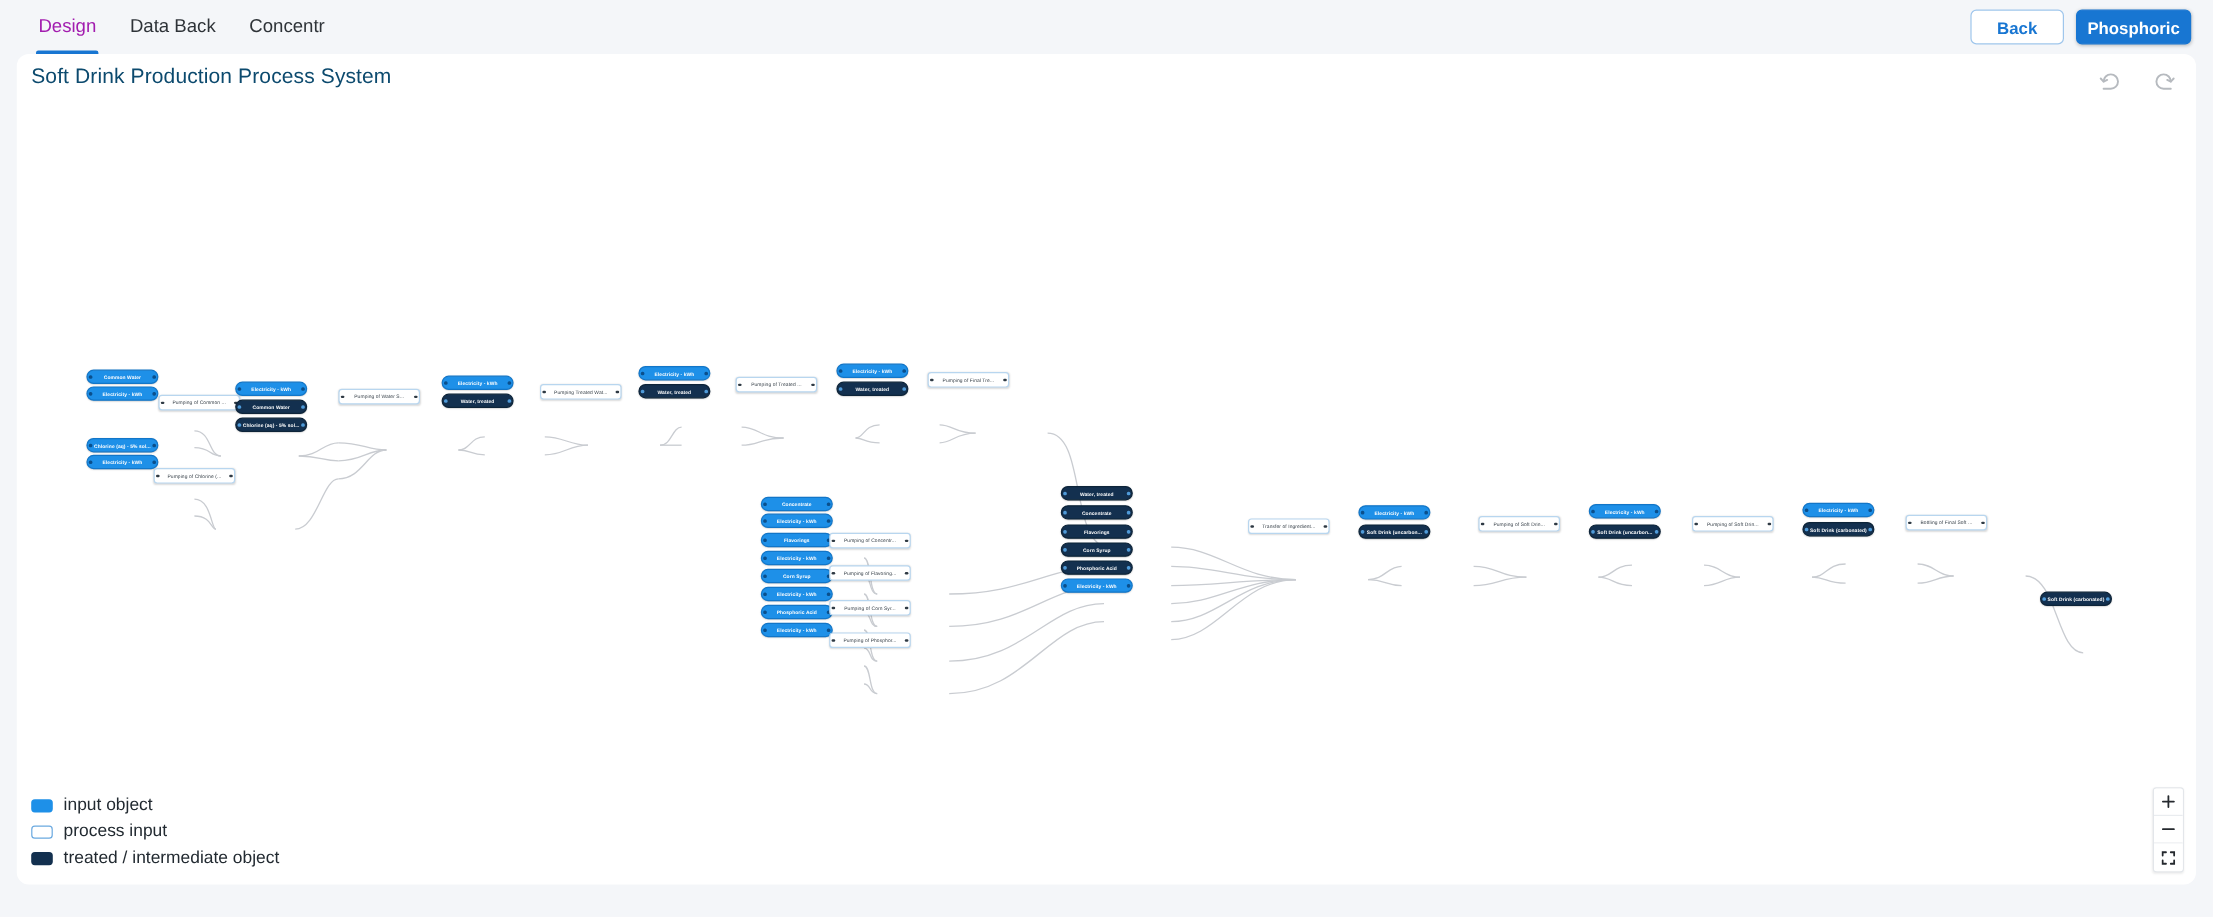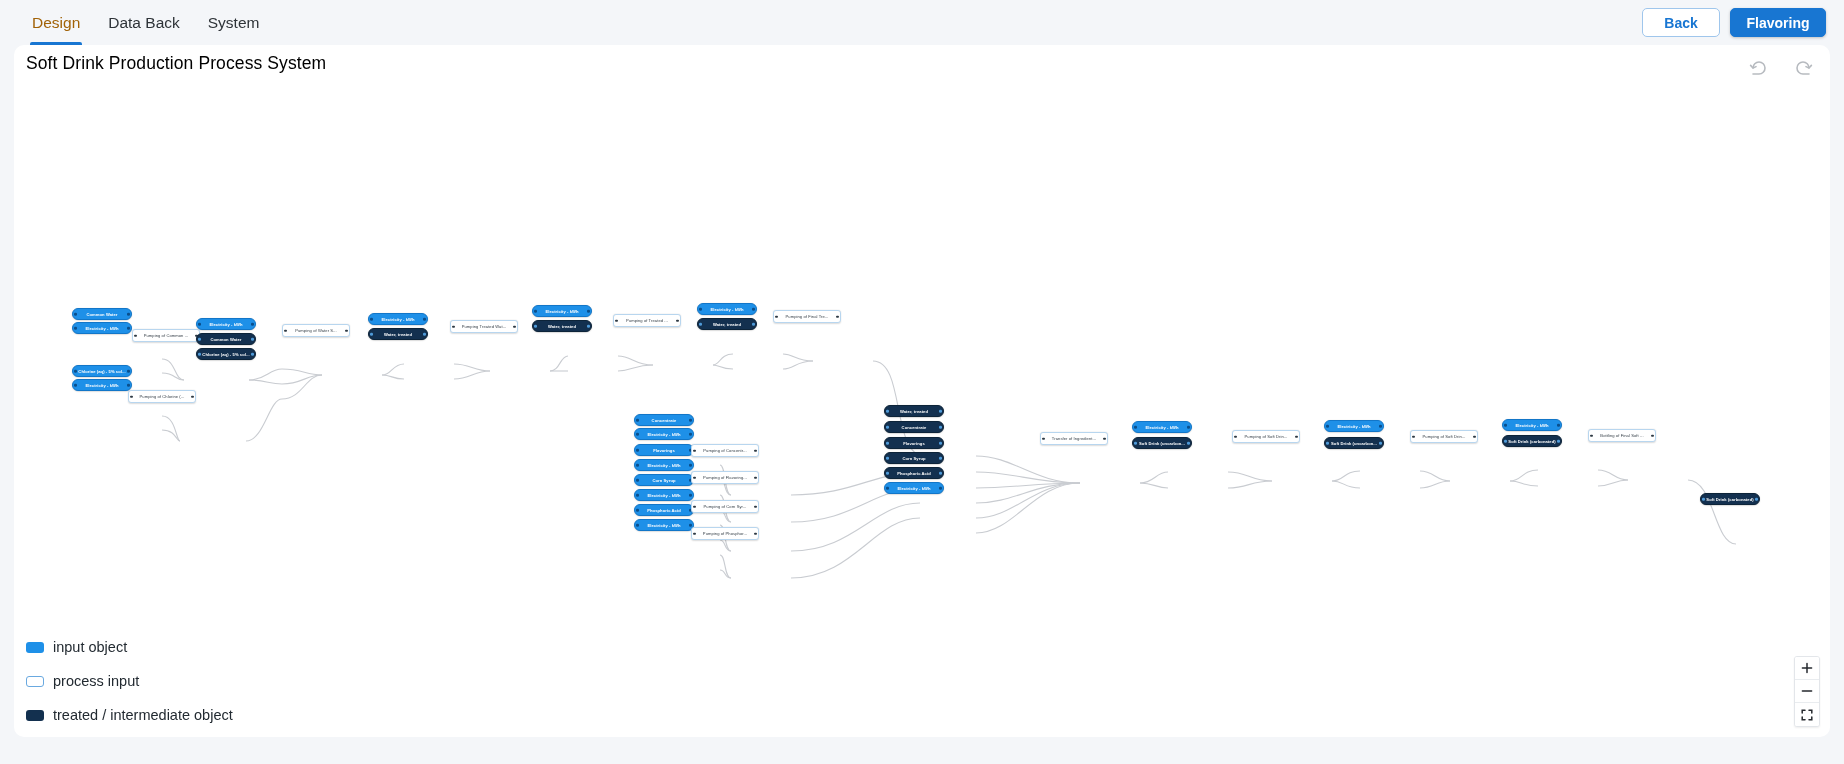--- a/index.html
+++ b/index.html
@@ -19,21 +19,21 @@
     display: flex; align-items: center;
   }
   .tabs { display: flex; align-items: flex-end; height: 45px; padding-left: 18px; }
   .tab {
     position: relative;
     font-size: 15.5px; color: #2e3338;
     padding: 0 14px; height: 45px;
     display: flex; align-items: center;
     cursor: pointer; white-space: nowrap;
   }
-  .tab.active { color: #a16207; }
+  .tab.active { color: #a21caf; }
   .tab.active::after {
     content: ""; position: absolute;
     left: 12px; right: 12px; bottom: 0;
     height: 3px; background: #1876d2; border-radius: 2px 2px 0 0;
   }
   .topbar-actions {
     margin-left: auto; display: flex; align-items: center;
     gap: 10px; padding-right: 18px;
   }
   .btn {
@@ -55,21 +55,21 @@
   
   .card {
     position: absolute; left: 14px; top: 45px;
     width: 1816px; height: 692px;
     background: #ffffff;
     border-radius: 10px;
     overflow: hidden;
   }
   .card-title {
     position: absolute; left: 12px; top: 8px;
-    font-size: 17.5px; color: #000000; letter-spacing: .1px;
+    font-size: 17.5px; color: #0c4a6e; letter-spacing: .1px;
   }
 
   
   .history { position: absolute; right: 16px; top: 12px; display: flex; gap: 22px; }
   .hist-btn { width: 22px; height: 22px; cursor: pointer; opacity: .62; }
   .hist-btn svg { display: block; }
 
   
   .graph { position: absolute; left: 0; top: 0; width: 1816px; height: 692px; }
   .edges { position: absolute; left: 0; top: 0; width: 1816px; height: 692px; }
@@ -115,21 +115,21 @@
   .node.input::after  { right: 1px; background: #0a4f8c; }
   .node.input::before { left: 1px;  background: #0a4f8c; }
   .node.output::after  { right: 1px; background: #4f9ad8; }
   .node.output::before { left: 1px;  background: #4f9ad8; }
   .node.process::after  { right: 1px; background: #2f3a44; }
   .node.process::before { left: 1px;  background: #2f3a44; }
 
   
   .legend {
     position: absolute; left: 12px; bottom: 14px;
-    display: flex; flex-direction: column; gap: 18px;
+    display: flex; flex-direction: column; gap: 6px;
   }
   .legend-row { display: flex; align-items: center; gap: 9px; }
   .swatch { width: 18px; height: 11px; border-radius: 3px; }
   .sw-input  { background: #1e90e8; }
   .sw-process{ background: #ffffff; border: 1.3px solid #6aa9e0; }
   .sw-output { background: #13304f; }
   .legend-label { font-size: 14.5px; color: #222a31; }
 
   
   .zoomctl {
@@ -152,25 +152,25 @@
   .zoomctl button:last-child { border-bottom: none; }
   .zoomctl svg { display: block; }
 </style>
 </head>
 <body>
 
 <div class="topbar">
   <div class="tabs">
     <div class="tab active">Design</div>
     <div class="tab">Data Back</div>
-    <div class="tab">System</div>
+    <div class="tab">Concentr</div>
   </div>
   <div class="topbar-actions">
     <button class="btn btn-outline">Back</button>
-    <button class="btn btn-primary">Flavoring</button>
+    <button class="btn btn-primary">Phosphoric</button>
   </div>
 </div>
 
 <div class="card">
 
   <div class="card-title">Soft Drink Production Process System</div>
 
   <div class="history">
     <div class="hist-btn" title="Undo">
       <svg viewBox="0 0 22 22" width="22" height="22">

